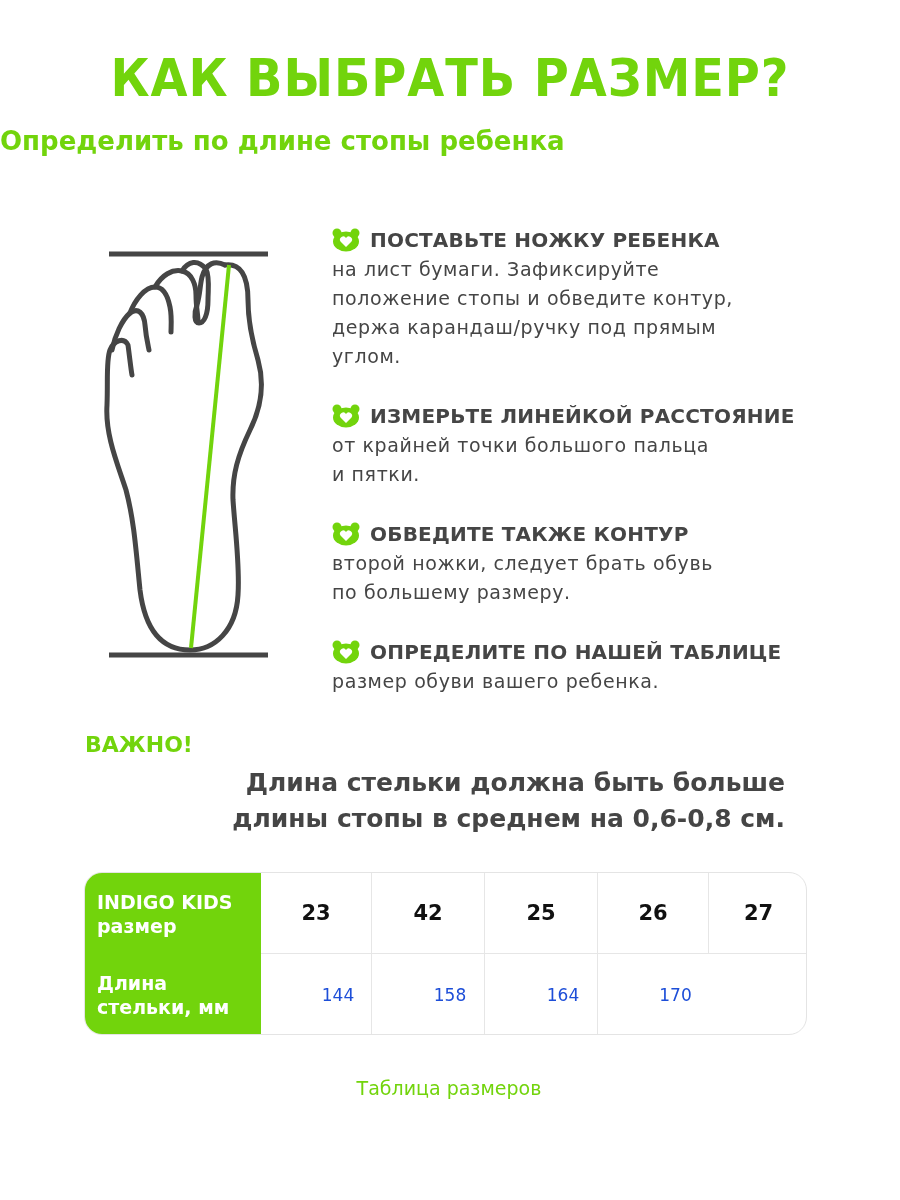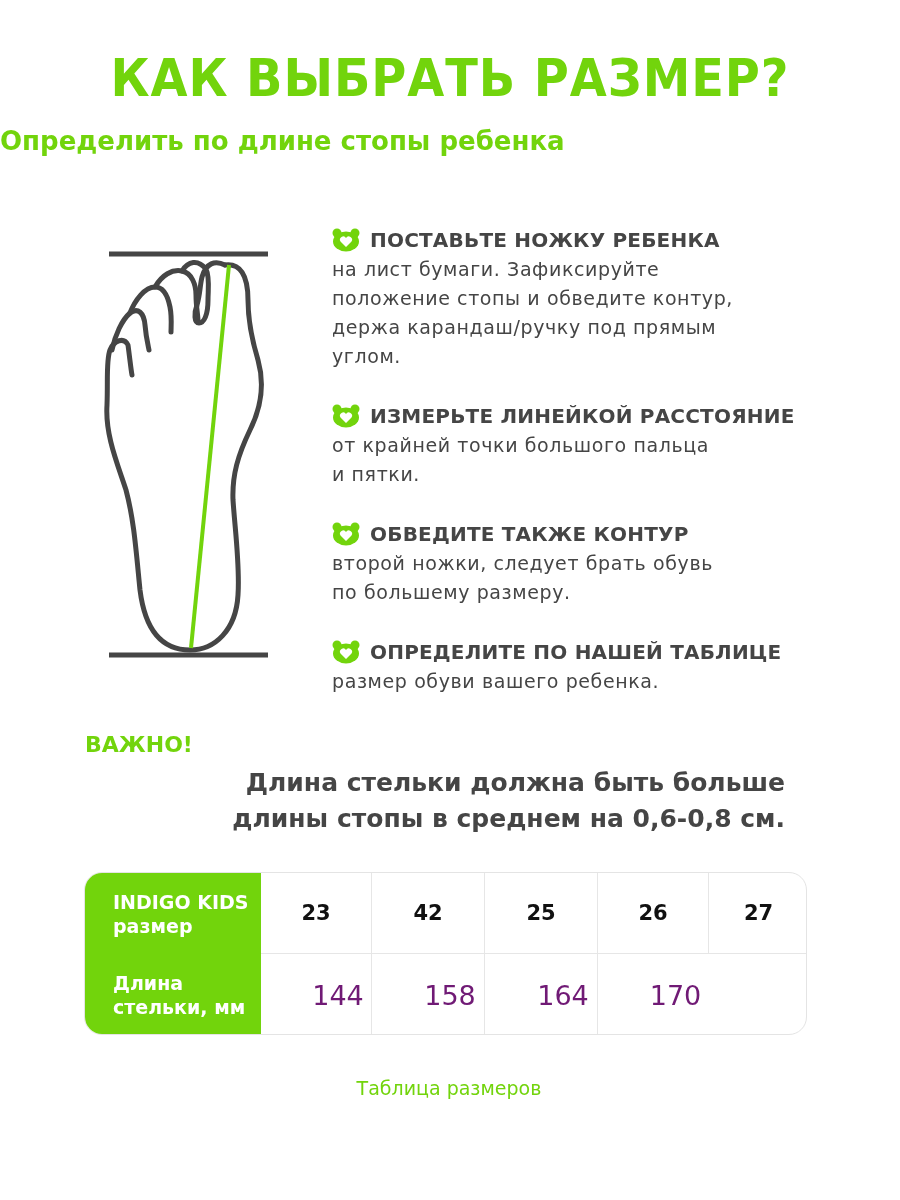--- a/index.html
+++ b/index.html
@@ -56,25 +56,25 @@
   }
   .cell {
     display: flex; align-items: center; justify-content: center;
     border-right: 1px solid #e6e6e6; border-bottom: 1px solid #e6e6e6;
     font-size: 21px; color: #222;
   }
   .cell.last-col { border-right: none; }
   .cell.last-row { border-bottom: none; }
   .cell.head {
     background: #72d40c; color: #fff; font-weight: bold; font-size: 19px;
-    justify-content: flex-start; padding-left: 28px; line-height: 24px;
+    justify-content: flex-start; padding-left: 12px; line-height: 24px;
     white-space: pre-line; border-right: none; border-bottom: none;
   }
   .cell.size { font-weight: bold; font-size: 21px; color: #111; }
-  .cell.len { font-weight: normal; font-size: 27px; color: #701a75; padding-left: 44px; }
+  .cell.len { font-weight: normal; font-size: 17px; color: #1d4ed8; padding-left: 44px; }
 
   .caption {
     position: absolute; left: 6px; top: 1077px; width: 886px; text-align: center;
     font-size: 19px; color: #72d40c;
   }
 </style>
 </head>
 <body>
 
 <div class="title">КАК ВЫБРАТЬ РАЗМЕР?</div>

